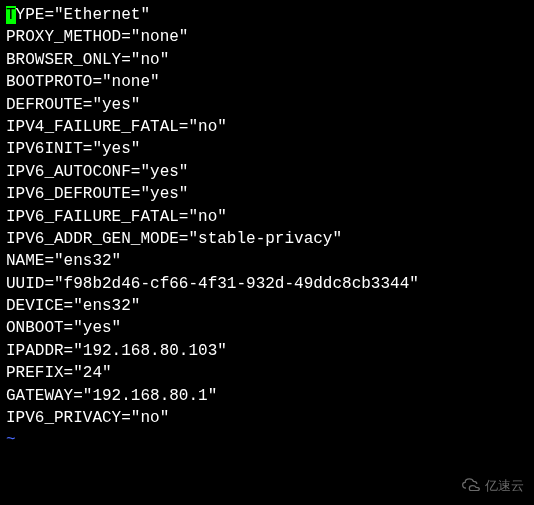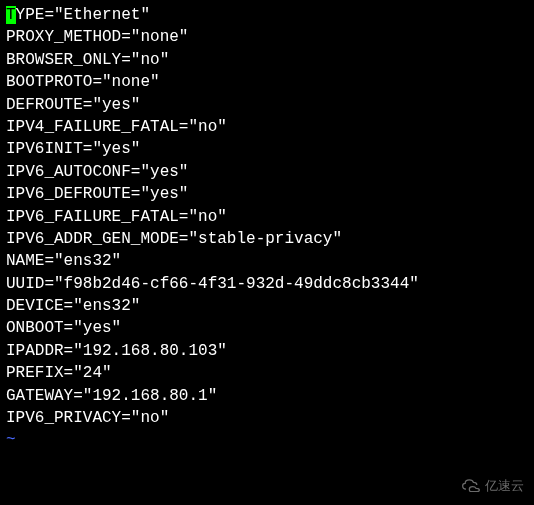--- a/index.html
+++ b/index.html
@@ -30,21 +30,21 @@
       color: #4a6aff;
     }
     .watermark {
       position: absolute;
       bottom: 10px;
       right: 10px;
       display: flex;
       align-items: center;
       gap: 4px;
       color: #999;
-      font-family: Liberation Sans, sans-serif;
+      font-family: Liberation Mono, monospace;
       font-size: 13px;
       opacity: 0.7;
     }
     .watermark svg {
       width: 20px;
       height: 14px;
     }
   </style>
 </head>
 <body>

